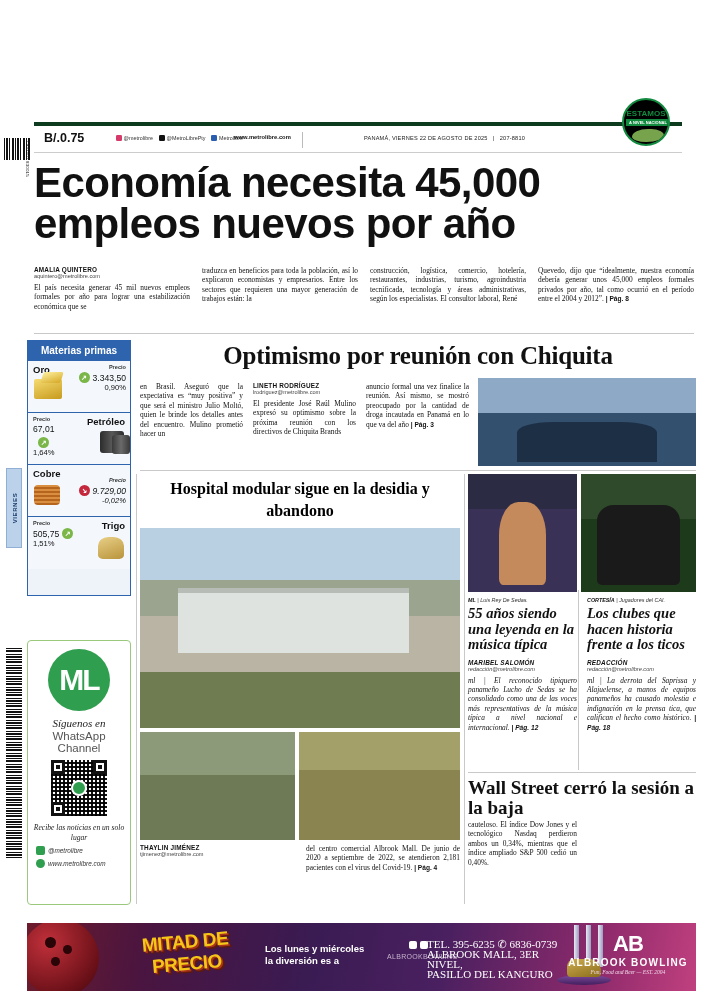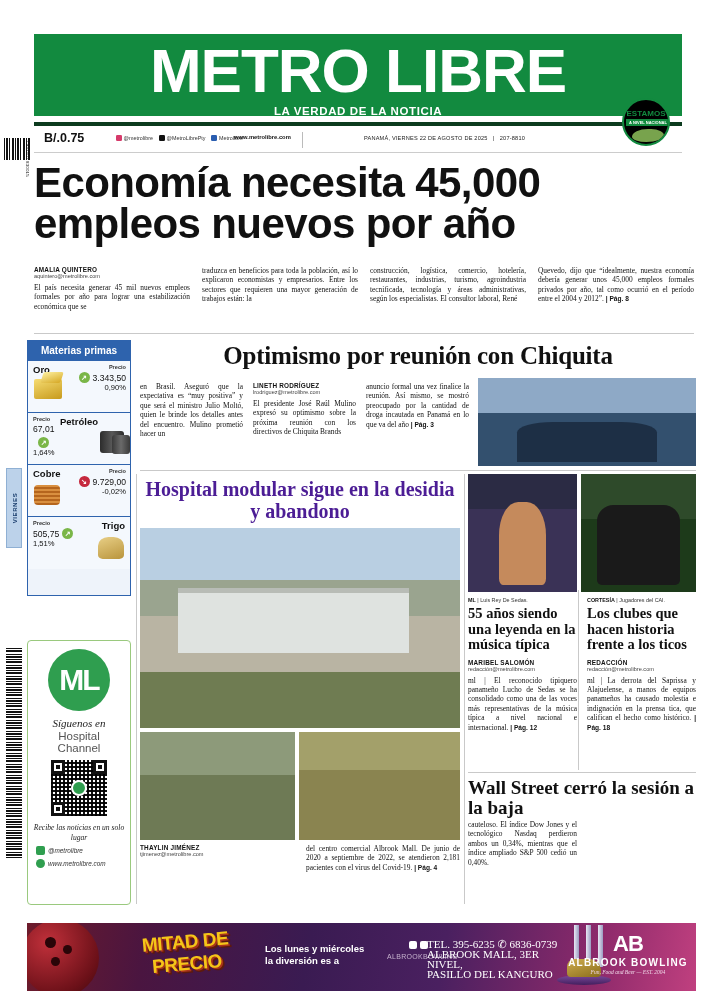--- a/index.html
+++ b/index.html
@@ -122,36 +122,36 @@
   
   .chq-head { position:absolute; left:140px; top:342px; width:556px; text-align:center;
               font-family:"Liberation Serif",serif; font-weight:bold; font-size:25px;
               color:#111; letter-spacing:-.2px; }
   .chq-cols { position:absolute; left:140px; top:382px; width:330px; display:flex; gap:10px; }
   .chq-cols > div { width:103px; }
   .chq-photo { position:absolute; left:478px; top:378px; width:218px; height:88px; overflow:hidden; }
 
   
   .hosp-head { position:absolute; left:140px; top:478px; width:320px;
-               font-family:"Liberation Serif",serif; font-weight:bold; font-size:20px;
-               line-height:22px; color:#4c1d95; text-align:center; }
+               font-family:"Liberation Serif",serif; font-weight:bold; font-size:16px;
+               line-height:22px; color:#000000; text-align:center; }
   .hosp-photo1 { position:absolute; left:140px; top:528px; width:320px; height:200px; overflow:hidden; }
   .hosp-photo2 { position:absolute; left:140px; top:732px; width:155px; height:108px; overflow:hidden; }
   .hosp-photo3 { position:absolute; left:299px; top:732px; width:161px; height:108px; overflow:hidden; }
   .hosp-cols { position:absolute; left:140px; top:844px; width:320px; display:flex; gap:12px; }
   .hosp-cols > div { width:154px; }
 
   
   .rc { position:absolute; left:468px; top:474px; width:228px; }
   .rc-photo { height:118px; overflow:hidden; display:flex; gap:4px; }
   .credit { font-family:"Liberation Sans",sans-serif; font-size:5.4px; color:#333; margin-top:2px; }
   .credit b { font-weight:bold; color:#111; }
   .rc-head { font-family:"Liberation Serif",serif; font-weight:bold; font-size:14.5px;
              line-height:15.5px; color:#111; margin-top:3px; }
-  .rc-cols { display:flex; gap:10px; margin-top:5px; }
+  .rc-cols { display:flex; gap:10px; margin-top:5px;font-style:italic; }
   .rc-cols > div { width:109px; }
   .ws-head { position:absolute; left:468px; top:778px; width:228px;
              font-family:"Liberation Serif",serif; font-weight:bold; font-size:19px;
              line-height:20px; color:#111; }
   .ws-cols { position:absolute; left:468px; top:820px; width:228px; display:flex; gap:10px; }
   .ws-cols > div { width:109px; }
 
   
   .promo { position:absolute; left:27px; top:640px; width:104px; height:265px;
            border:1.5px solid #9ac97e; border-radius:4px; background:#fff;
@@ -233,24 +233,20 @@
 </style>
 </head>
 <body>
 
 <div class="page">
 
   <div class="barcode" style="left:4px;top:138px;width:26px;height:22px;"></div>
   <div class="bc-num" style="left:30px;top:140px;transform:rotate(90deg);transform-origin:left top;">7 451107 830015</div>
   <div class="barcode-v" style="left:6px;top:648px;width:16px;height:210px;"></div>
 
-  <div class="masthead">
-    <div class="masthead-title">METRO LIBRE</div>
-    <div class="masthead-sub">LA VERDAD DE LA NOTICIA</div>
-  </div>
   <div class="rule-thick"></div>
 
   <div class="seal">
     <div class="seal-top">ESTAMOS</div>
     <div class="seal-band">A NIVEL NACIONAL</div>
     <div class="seal-map"></div>
   </div>
 
   <div class="infobar">
     <div class="price">B/.0.75</div>
@@ -311,36 +307,36 @@
         <div class="cm-lbl">Precio</div>
         <div style="display:flex;align-items:center;justify-content:flex-end;gap:3px;margin-top:2px;">
           <span class="arrow up">↗</span>
           <span class="cm-val">3.343,50</span>
         </div>
         <div class="cm-pct">0,90%</div>
       </div>
     </div>
 
     <div class="commod-row">
-      <div class="cm-name" style="text-align:center;">Petróleo</div>
+      <div class="cm-name" style="text-align:right;">Petróleo</div>
       <div class="cmd-ico barrel" style="right:6px;top:18px;"></div>
       <div style="position:absolute;left:5px;top:3px;">
         <div class="cm-lbl">Precio</div>
         <div style="display:flex;align-items:center;gap:3px;margin-top:2px;flex-direction:column;">
           <span class="cm-val">67,01</span>
           <span class="arrow up">↗</span>
         </div>
         <div class="cm-pct">1,64%</div>
       </div>
     </div>
 
     <div class="commod-row">
       <div class="cm-name">Cobre</div>
       <div class="cmd-ico copper" style="left:6px;top:20px;"></div>
-      <div style="position:absolute;right:4px;top:3px;text-align:right;">
+      <div style="position:absolute;right:4px;top:12px;text-align:right;font-style:italic;">
         <div class="cm-lbl">Precio</div>
         <div style="display:flex;align-items:center;justify-content:flex-end;gap:3px;margin-top:2px;">
           <span class="arrow down">↘</span>
           <span class="cm-val">9.729,00</span>
         </div>
         <div class="cm-pct">-0,02%</div>
       </div>
     </div>
 
     <div class="commod-row">
@@ -437,21 +433,21 @@
   <div class="ws-head">Wall Street cerró la sesión a la baja</div>
   <div class="ws-cols">
     <div>
       <div class="body-col">cauteloso. El índice Dow Jones y el tecnológico Nasdaq perdieron ambos un 0,34%, mientras que el índice ampliado S&amp;P 500 cedió un 0,40%.</div>
     </div>
   </div>
 
   <div class="promo">
     <div class="ml-circle">ML</div>
     <div class="promo-t1">Síguenos en</div>
-    <div class="promo-t2"><span>Hospital</span><br><span>Channel</span></div>
+    <div class="promo-t2"><span>WhatsApp</span><br><span>Channel</span></div>
     <div class="qr">
       <div class="fq" style="left:0;top:0;">
           <i></i>
         </div>
       <div class="fq" style="right:0;top:0;">
           <i></i>
         </div>
       <div class="fq" style="left:0;bottom:0;">
           <i></i>
         </div>

